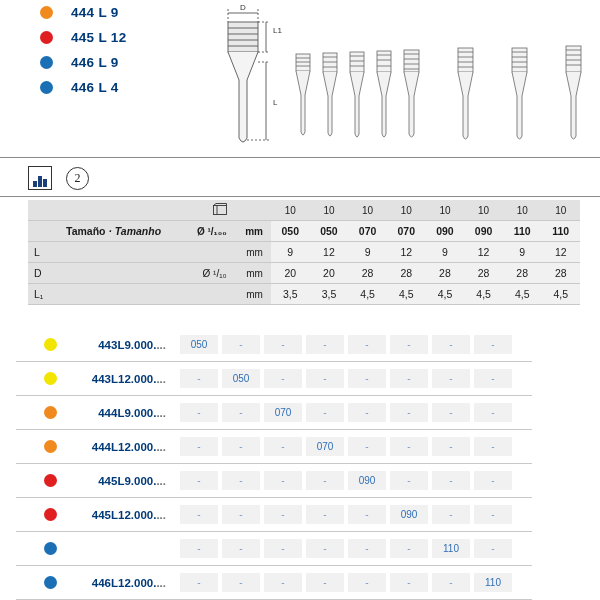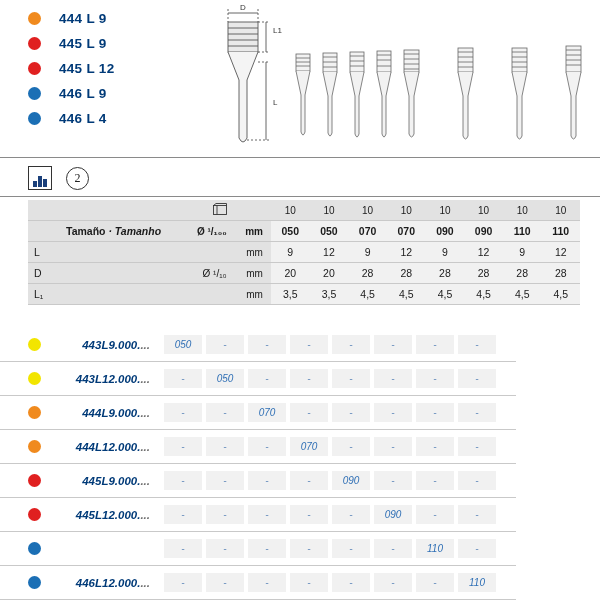--- a/index.html
+++ b/index.html
@@ -16,24 +16,23 @@
   }
   .page {
     position: relative;
     width: 600px;
     height: 600px;
   }
 
   
   .legend {
     position: absolute;
-    left: 0;
+    left: 12px;
     top: 0;
     width: 200px;
-    padding-top: 6px;
   }
   .legend-row {
     display: flex;
     align-items: center;
     height: 25px;
   }
   .dot {
     width: 13px;
     height: 13px;
     border-radius: 50%;
@@ -164,24 +163,23 @@
   .spec tr.head td.val {
     font-size: 10px;
   }
   .spec tr.bold td { font-weight: bold; }
   .tamano-es { font-weight: bold; margin-left: 32px; }
   .tamano-pt { font-style: italic; }
 
   
   .refs {
     position: absolute;
-    left: 0;
+    left: 16px;
     top: 328px;
     width: 516px;
-    font-style: italic;
   }
   .ref-row {
     position: relative;
     height: 33px;
     display: flex;
     align-items: center;
     border-bottom: 1px solid #c9c9c9;
   }
   .ref-dot {
     width: 13px;
@@ -219,24 +217,20 @@
 </style>
 </head>
 <body>
 
 <div class="page">
 
   <div class="legend">
     <div class="legend-row">
       <span class="dot" style="background:#F08A1E"></span>
       <span class="legend-label">444 L 9</span>
-    </div>
-    <div class="legend-row">
-      <span class="dot" style="background:#E02020"></span>
-      <span class="legend-label">445 L 9</span>
     </div>
     <div class="legend-row">
       <span class="dot" style="background:#E02020"></span>
       <span class="legend-label">445 L 12</span>
     </div>
     <div class="legend-row">
       <span class="dot" style="background:#1B6FB5"></span>
       <span class="legend-label">446 L 9</span>
     </div>
     <div class="legend-row">

